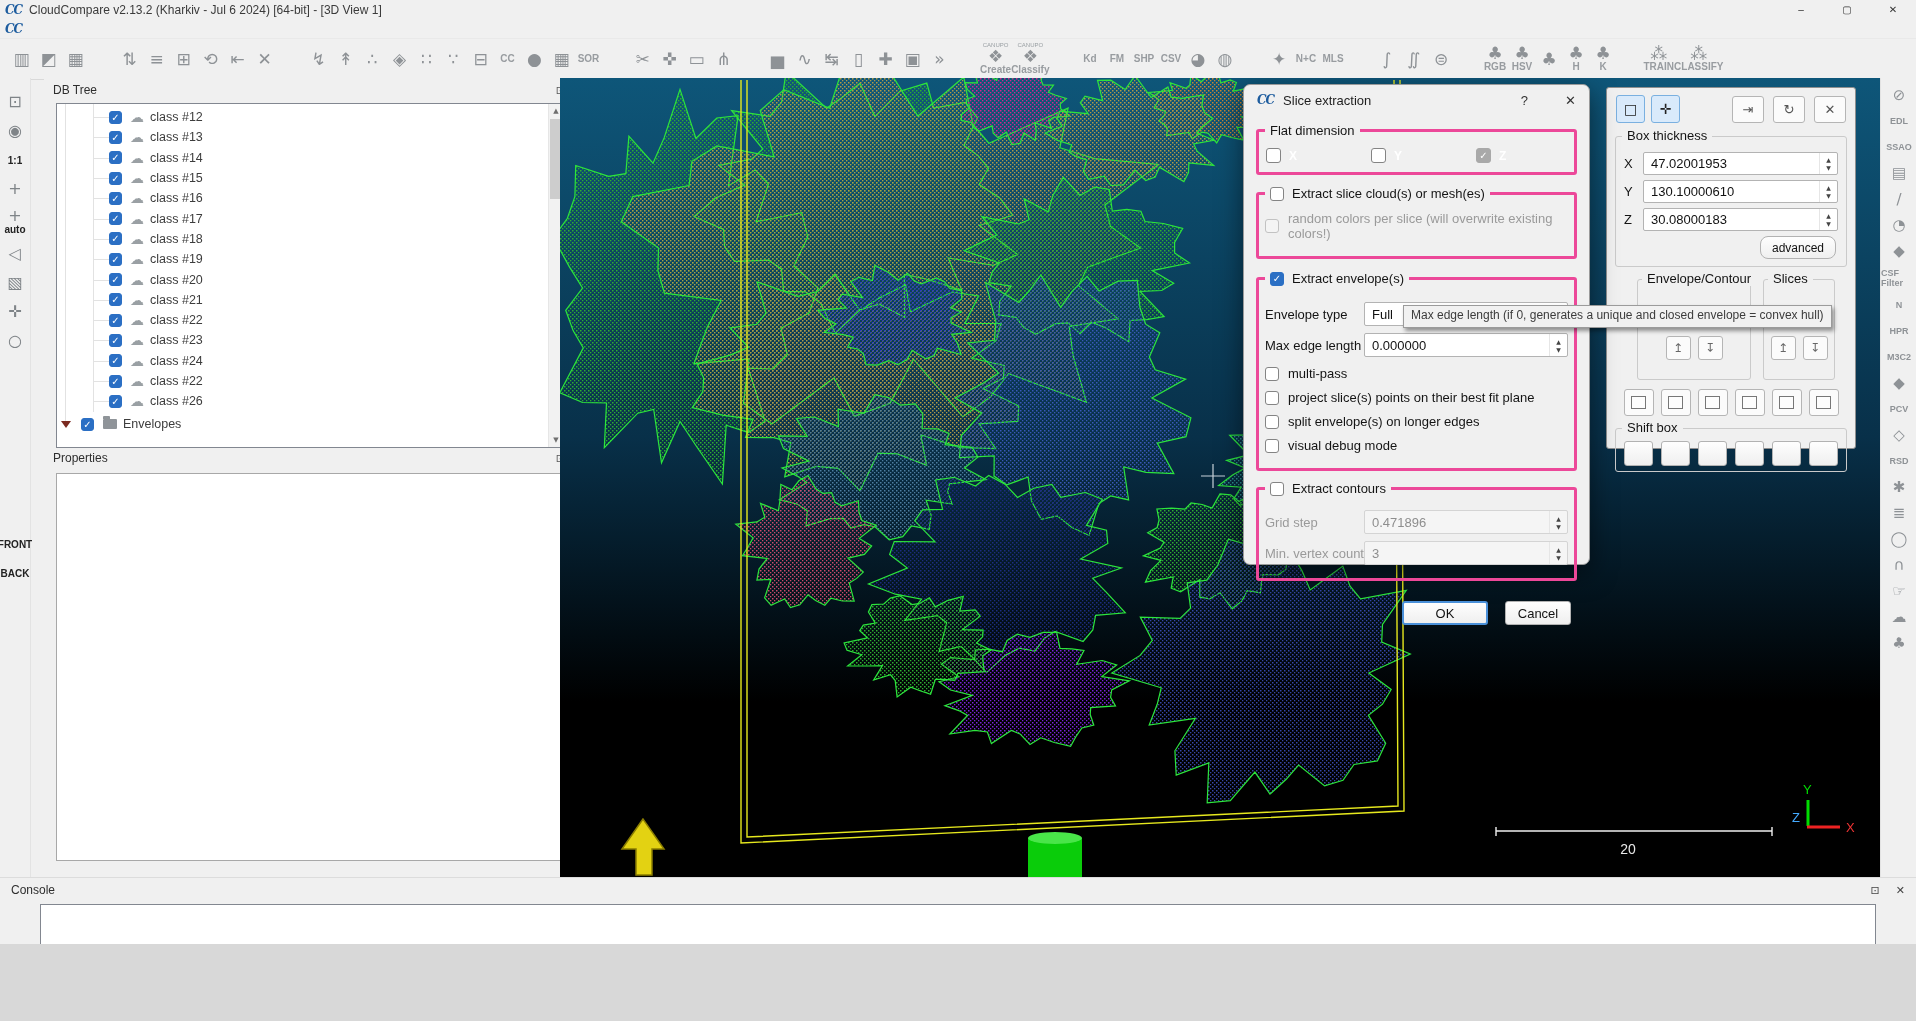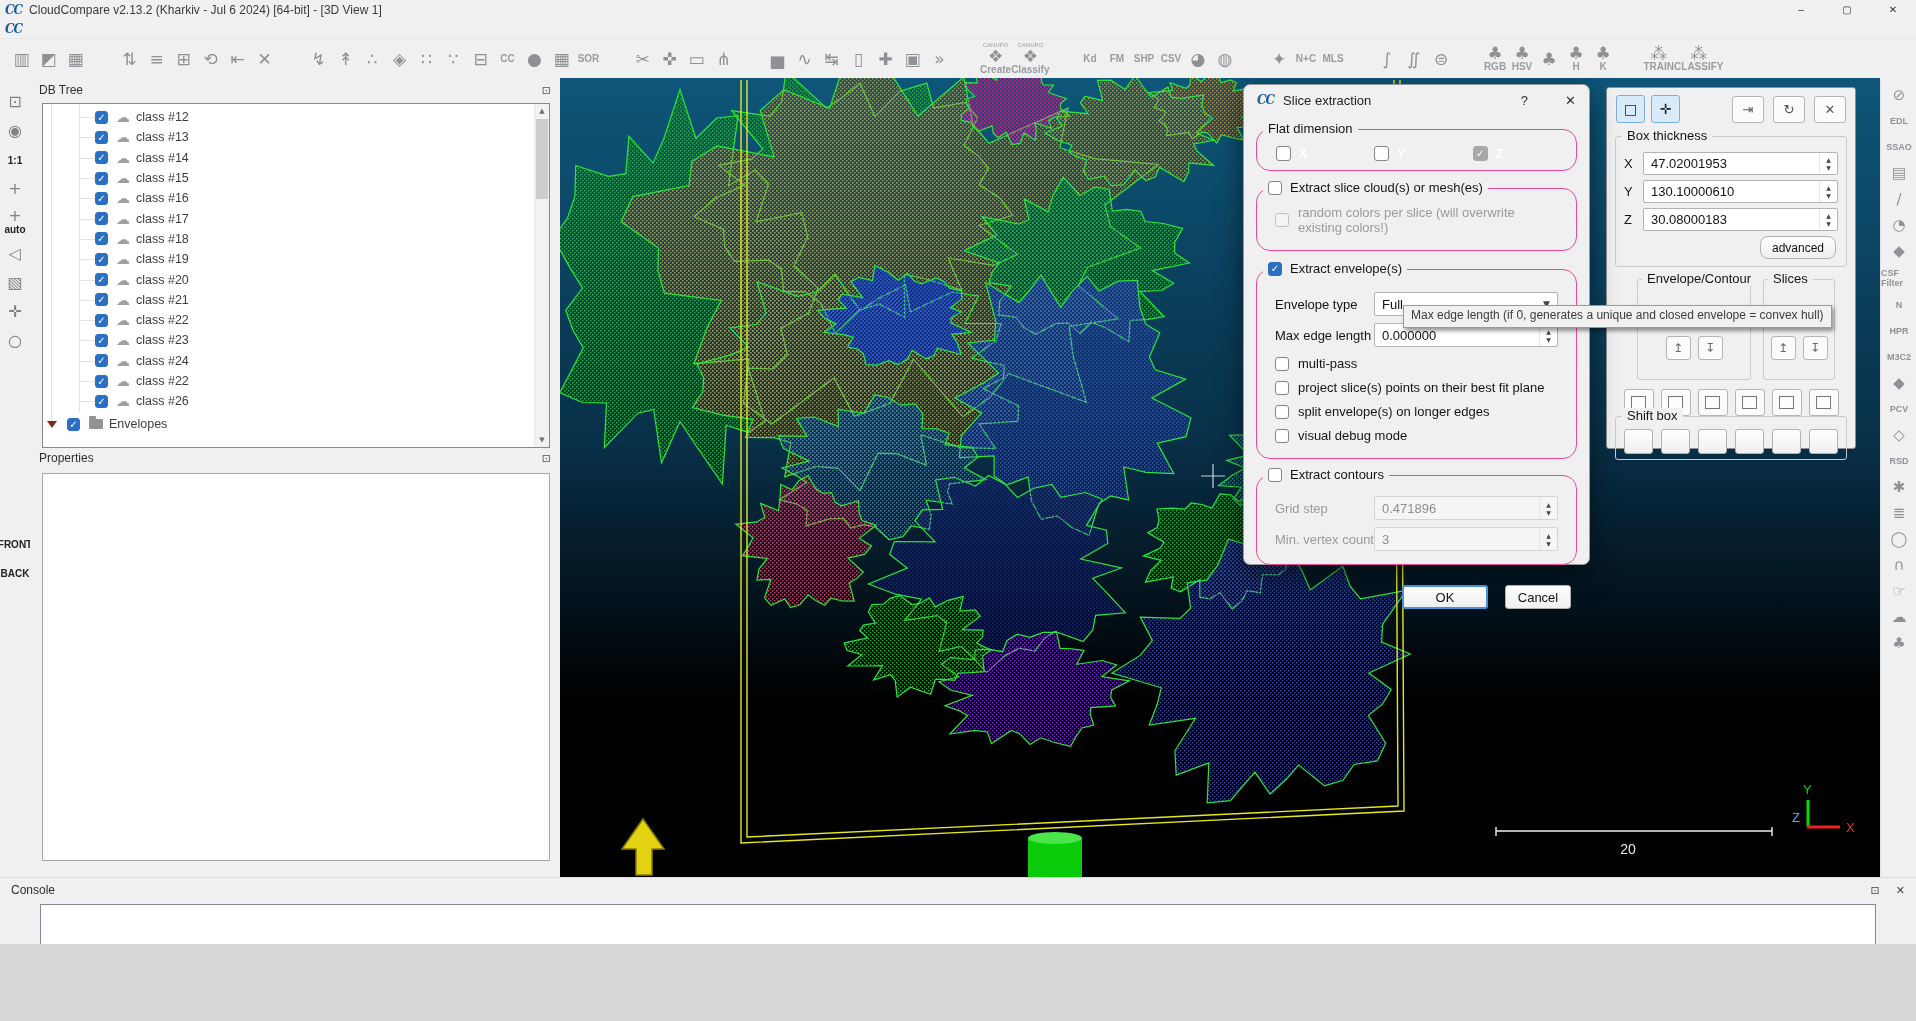--- a/index.html
+++ b/index.html
@@ -41,21 +41,21 @@
 
   
   .right-toolbar{position:absolute;left:1880px;top:78px;width:36px;height:799px;background:#f0f0f0;
                  display:flex;flex-direction:column;align-items:center;padding-top:8px;gap:8px;border-left:1px solid #e3e3e3}
   .rtb-item{display:flex;align-items:center;justify-content:center;min-height:18px;flex:none}
   .rtb-glyph{font-family:"DejaVu Sans",sans-serif;font-size:15px;color:#8e9296;line-height:1}
   .rtb-label{font-size:9px;font-weight:bold;color:#8e9296}
   .rtb-glyph:empty,.rtb-label:empty{display:none}
 
   
-  .left-panel{position:absolute;left:30px;top:78px;width:530px;height:799px;background:#f0f0f0}
+  .left-panel{position:absolute;left:44px;top:78px;width:530px;height:799px;background:#f0f0f0}
   .panel-header{position:absolute;left:0;right:0;height:20px;display:flex;align-items:center;
                 padding:0 9px;font-size:12px;color:#2e2e2e}
   .float-btn{margin-left:auto;color:#555;font-size:11px;font-family:"DejaVu Sans",sans-serif}
   .tree-box{position:absolute;left:12px;top:25px;width:506px;height:343px;background:#fff;border:1px solid #828790;overflow:hidden}
   .guide{position:absolute;width:1px;background:#e2e2e2}
   .tree-rows{position:absolute;left:0;top:3px;right:15px}
   .tree-row{height:20.3px;display:flex;align-items:center;padding-left:52px;position:relative}
   .tree-row::before{content:"";position:absolute;left:36px;top:50%;width:16px;height:1px;background:#e2e2e2}
   .cb{width:14px;height:14px;border:1px solid #848484;border-radius:3px;background:#fff;flex:none;
       display:inline-flex;align-items:center;justify-content:center;font-size:10px;color:#fff;box-sizing:border-box;
@@ -83,21 +83,21 @@
   .viewport{position:absolute;left:560px;top:78px;width:1320px;height:799px;background:#000;overflow:hidden}
   .viewport svg{position:absolute;left:0;top:0}
 
   
   .dialog{position:absolute;left:683px;top:6px;width:345px;height:479px;background:#f0f0f0;
           border:1px solid #9a9a9a;border-radius:7px;box-shadow:0 8px 26px rgba(0,0,0,.5);z-index:40;font-size:13px}
   .dlg-titlebar{height:30px;display:flex;align-items:center;gap:9px;padding:0 13px;color:#1e1e1e}
   .dlg-help{margin-left:auto;color:#333}
   .dlg-close{margin-left:28px;color:#333;font-family:"DejaVu Sans",sans-serif}
   .dlg-body{padding:0 12px 8px}
-  .groupbox{position:relative;border:1px solid #ec4899;border-radius:14px;padding:12px 16px 6px}
+  .groupbox{position:relative;border:3px solid #ec4899;border-radius:3px;padding:12px 4px 6px}
   .groupbox-title{position:absolute;top:-9px;left:6px;background:#f0f0f0;padding:0 5px;
                   display:flex;align-items:center;gap:8px;font-size:13px;color:#141414;white-space:nowrap}
   .flat-group{margin-top:14px}
   .flat-bars{display:flex;gap:8px;margin-top:1px}
   .flat-bar{flex:1;height:21px;display:flex;align-items:center;gap:8px;padding:0 3px;color:#fff;
             font-weight:bold;font-size:12px}
   .flat-bar .cb{width:15px;height:15px}
   .slice-group{margin-top:17px}
   .env-group{margin-top:18px}
   .cont-group{margin-top:16px}
@@ -145,21 +145,21 @@
   .cp-subgroup{position:relative;border:1px solid #cacaca;border-radius:3px;height:99px}
   .cp-subgroup .groupbox-title{left:4px}
   .sub-btn-row{display:flex;justify-content:center;gap:7px;margin-top:56px}
   .sub-btn{width:23px;height:22px;border:1px solid #b5b5b5;background:#fbfbfb;border-radius:3px;
            display:flex;align-items:center;justify-content:center;font-size:12px;color:#666;
            font-family:"DejaVu Sans",sans-serif}
   .cube-row{display:flex;justify-content:center;gap:7px;margin-top:9px}
   .cube-btn{width:28px;height:25px;border:1px solid #b5b5b5;border-radius:3px;background:#fbfbfb;
             display:flex;align-items:center;justify-content:center}
   .cube-face{width:15px;height:13px;border:1px solid #777;background:#fdfdfd;box-sizing:border-box}
-  .shift-group{margin-top:0;}
+  .shift-group{margin-top:12px;}
   .shift-row{display:flex;justify-content:center;gap:8px;margin-top:2px}
   .shift-btn{width:28px;height:23px;background:linear-gradient(#fefefe,#efefef);border:1px solid #b2b2b2;
              border-radius:3px;display:flex;align-items:center;justify-content:center;font-size:12px;color:#111}
 
   
   .console{position:absolute;left:0;top:877px;width:1916px;height:125px;background:#f0f0f0;border-top:1px solid #dcdcdc}
   .console-header{height:24px;display:flex;align-items:center;padding:0 11px;font-size:12px;color:#2e2e2e}
   .console-icons{margin-left:auto;display:flex;gap:16px;color:#444;font-size:11px;font-family:"DejaVu Sans",sans-serif}
   .console-box{position:absolute;left:40px;top:26px;width:1836px;height:89px;background:#fff;border:1px solid #828790;box-sizing:border-box}
   .console-lines{padding:5px 9px;font-size:12px;line-height:14.6px;color:#1c2340}

